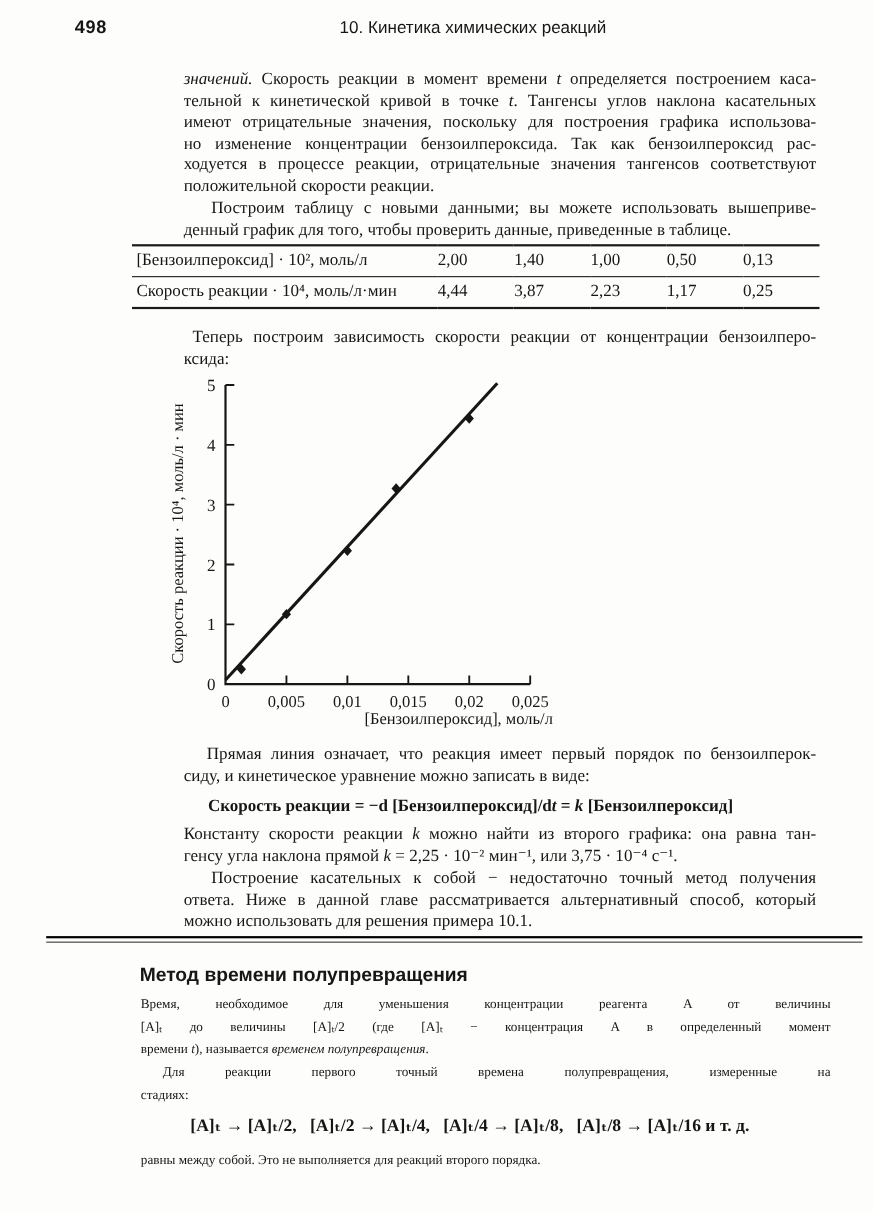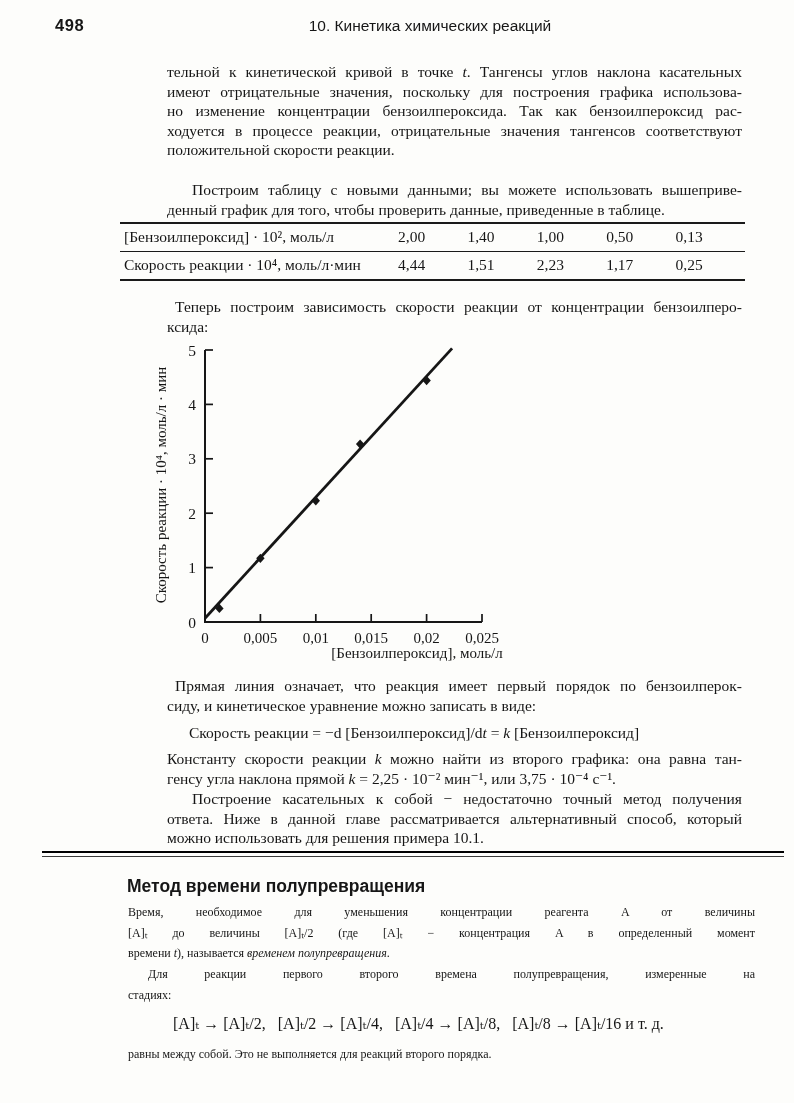--- a/index.html
+++ b/index.html
@@ -1,28 +1,28 @@
 <!DOCTYPE html>
 <html lang="ru"><head>
 <meta charset="utf-8">
 <style>
   html,body{margin:0;padding:0;background:#e8e8e8;}
   .page{
     position:relative;width:794px;height:1103px;margin:0 auto;
     background:#fdfdfb;color:#161616;overflow:hidden;
     font-family:"Liberation Serif","DejaVu Serif",serif;
   }
-  .pagenum{position:absolute;left:55px;top:16px;font-family:"Liberation Sans","DejaVu Sans",sans-serif;font-weight:bold;font-size:16.5px;letter-spacing:.6px;}
+  .pagenum{position:absolute;left:68px;top:16px;font-family:"Liberation Sans","DejaVu Sans",sans-serif;font-weight:bold;font-size:16.5px;letter-spacing:.6px;}
   .runhead{position:absolute;left:120px;top:17px;width:620px;text-align:center;font-family:"Liberation Sans","DejaVu Sans",sans-serif;font-size:15.5px;}
   .para{position:absolute;font-size:15.5px;line-height:19.6px;}
   .para.big{font-size:12px;line-height:20.6px;font-family:Liberation Serif, serif;}
   .line{white-space:nowrap;text-align:justify;text-align-last:justify;}
   .line.end{text-align-last:left;}
   .eq .line{white-space:pre;text-align-last:left;}
-  .eq{position:absolute;font-size:15.5px;line-height:19.6px;}
+  .eq{position:absolute;font-size:15.5px;line-height:19.6px;font-weight:bold;}
   .eq.big{font-size:16px;line-height:20.6px;}
   .it{font-style:italic;}
   .dtable{
     position:absolute;left:120px;top:222px;width:625px;
     border-collapse:collapse;font-size:15.5px;
     border-top:2.6px solid #1a1a1a;border-bottom:2.6px solid #1a1a1a;
   }
   .dtable td{padding:4px 0 5px 0;}
   .dtable tr.sep td{border-bottom:1.6px solid #1a1a1a;}
   .dtable td.lab{width:274px;text-align:left;padding-left:4px;}
@@ -44,20 +44,21 @@
 </style>
 </head>
 <body>
 
 <div class="page">
 
   <div class="pagenum">498</div>
   <div class="runhead">10. Кинетика химических реакций</div>
 
   <div class="para" style="left:167px;top:62px;width:575px">
+      <div class="line"><span class="it">значений.</span><span> Скорость реакции в момент времени </span><span class="it">t</span><span> определяется построением каса-</span></div>
       <div class="line"><span>тельной к кинетической кривой в точке </span><span class="it">t</span><span>. Тангенсы углов наклона касательных</span></div>
       <div class="line"><span>имеют отрицательные значения, поскольку для построения графика использова-</span></div>
       <div class="line"><span>но изменение концентрации бензоилпероксида. Так как бензоилпероксид рас-</span></div>
       <div class="line"><span>ходуется в процессе реакции, отрицательные значения тангенсов соответствуют</span></div>
       <div class="line end"><span>положительной скорости реакции.</span></div>
     </div>
 
   <div class="para" style="left:167px;top:180px;width:575px">
       <div class="line" style="text-indent: 25px;"><span>Построим таблицу с новыми данными; вы можете использовать вышеприве-</span></div>
       <div class="line end"><span>денный график для того, чтобы проверить данные, приведенные в таблице.</span></div>
@@ -69,21 +70,21 @@
         <td class="lab">[Бензоилпероксид] · 10², моль/л</td>
         <td class="val">2,00</td>
         <td class="val">1,40</td>
         <td class="val">1,00</td>
         <td class="val">0,50</td>
         <td class="val">0,13</td>
       </tr>
       <tr>
         <td class="lab">Скорость реакции · 10⁴, моль/л·мин</td>
         <td class="val">4,44</td>
-        <td class="val">1,51</td>
+        <td class="val">3,87</td>
         <td class="val">2,23</td>
         <td class="val">1,17</td>
         <td class="val">0,25</td>
       </tr>
     </tbody>
   </table>
 
   <div class="para" style="left:167px;top:297px;width:575px">
       <div class="line" style="text-indent: 8px;"><span>Теперь построим зависимость скорости реакции от концентрации бензоилперо-</span></div>
       <div class="line end"><span>ксида:</span></div>
@@ -117,21 +118,21 @@
       <path d="M 79.404 261.7 L 83.604 266.4 L 79.404 271.09999999999997 L 75.204 266.4 Z" class="pt"></path>
       <path d="M 120.4 211.65200000000002 L 124.60000000000001 216.352 L 120.4 221.052 L 116.2 216.352 Z" class="pt"></path>
       <path d="M 175.8 153.988 L 180 158.688 L 175.8 163.38799999999998 L 171.60000000000002 158.688 Z" class="pt"></path>
       <path d="M 220.11999999999998 97.41199999999999 L 224.31999999999996 102.112 L 220.11999999999998 106.812 L 215.92 102.112 Z" class="pt"></path>
       <path d="M 286.6 33.76399999999997 L 290.8 38.46399999999997 L 286.6 43.16399999999997 L 282.40000000000003 38.46399999999997 Z" class="pt"></path>
       <text x="277" y="316" class="alabel xt">[Бензоилпероксид], моль/л</text>
       <text x="26" y="143" class="alabel yt2" transform="rotate(-90 26 143)">Скорость реакции · 10⁴, моль/л · мин</text>
     </svg>
 
   <div class="para" style="left:167px;top:676px;width:575px">
-      <div class="line" style="text-indent: 8px;"><span>Прямая линия означает, что реакция имеет первый порядок по бензоилперок-</span></div>
+      <div class="line" style="text-indent: 8px; margin-left: 13px;"><span>Прямая линия означает, что реакция имеет первый порядок по бензоилперок-</span></div>
       <div class="line end"><span>сиду, и кинетическое уравнение можно записать в виде:</span></div>
     </div>
 
   <div class="eq" style="left:189px;top:723px">
       <div class="line end"><span>Скорость реакции = −d [Бензоилпероксид]/d</span><span class="it">t</span><span> = </span><span class="it">k</span><span> [Бензоилпероксид]</span></div>
     </div>
 
   <div class="para" style="left:167px;top:749px;width:575px">
       <div class="line"><span>Константу скорости реакции </span><span class="it">k</span><span> можно найти из второго графика: она равна тан-</span></div>
       <div class="line end"><span>генсу угла наклона прямой </span><span class="it">k</span><span> = 2,25 · 10⁻² мин⁻¹, или 3,75 · 10⁻⁴ с⁻¹.</span></div>
@@ -147,21 +148,21 @@
 
   <div class="secthead">Метод времени полупревращения</div>
 
   <div class="para big" style="left:128px;top:902px;width:627px">
       <div class="line"><span>Время, необходимое для уменьшения концентрации реагента A от величины</span></div>
       <div class="line"><span>[A]ₜ до величины [A]ₜ/2 (где [A]ₜ − концентрация A в определенный момент</span></div>
       <div class="line end"><span>времени </span><span class="it">t</span><span>), называется </span><span class="it">временем полупревращения</span><span>.</span></div>
     </div>
 
   <div class="para big" style="left:128px;top:964px;width:627px">
-      <div class="line" style="text-indent: 20px;"><span>Для реакции первого второго времена полупревращения, измеренные на</span></div>
+      <div class="line" style="text-indent: 20px;"><span>Для реакции первого точный времена полупревращения, измеренные на</span></div>
       <div class="line end"><span>стадиях:</span></div>
     </div>
 
   <div class="eq big" style="left:173px;top:1014px">
       <div class="line end"><span>[A]ₜ → [A]ₜ/2,   [A]ₜ/2 → [A]ₜ/4,   [A]ₜ/4 → [A]ₜ/8,   [A]ₜ/8 → [A]ₜ/16 и т. д.</span></div>
     </div>
 
   <div class="para big" style="left:128px;top:1044px;width:627px">
       <div class="line end"><span>равны между собой. Это не выполняется для реакций второго порядка.</span></div>
     </div>

